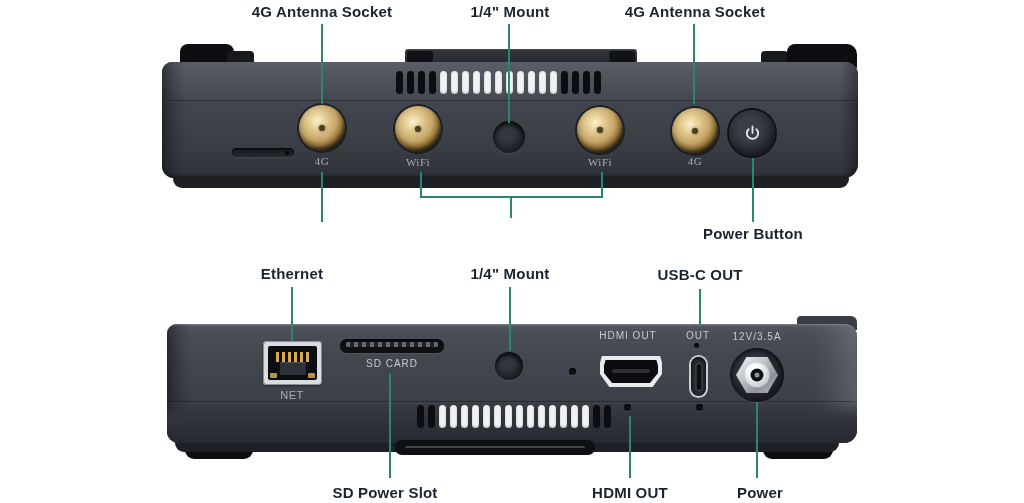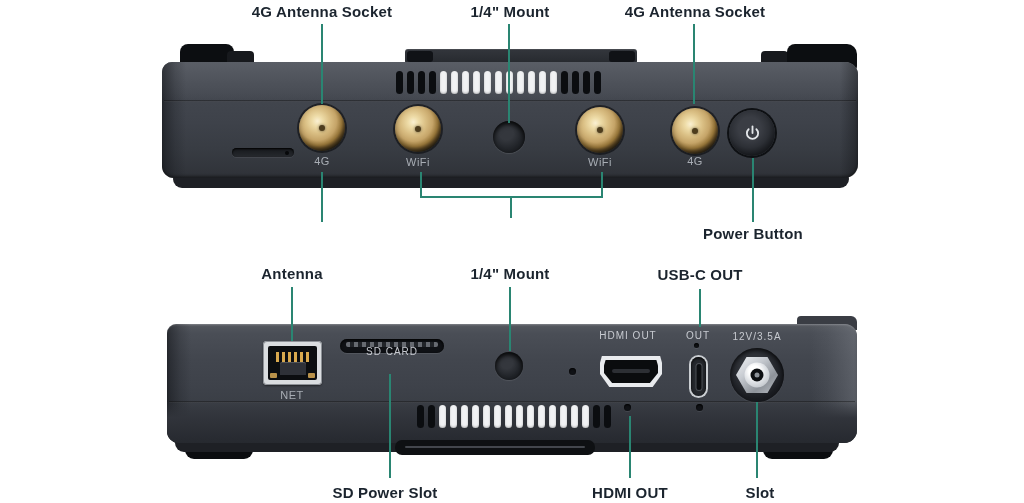--- a/index.html
+++ b/index.html
@@ -9,21 +9,21 @@
   
   .clabel{position:absolute;transform:translateX(-50%);white-space:nowrap;
           font-size:15px;font-weight:bold;color:#1b242e;letter-spacing:.2px;}
   .vline{position:absolute;width:2px;background:#2a8572;z-index:9;}
   .hline{position:absolute;height:2px;background:#2a8572;z-index:9;}
 
   
   .body{position:absolute;z-index:2;
         background:linear-gradient(180deg,#54585f 0%,#4a4e56 8%,#42464e 30%,#3e424a 52%,#383c43 75%,#2f3238 100%);
         box-shadow:inset 0 2px 2px -1px rgba(255,255,255,.28), inset 0 -2px 3px rgba(0,0,0,.45);}
-  .body.top{left:162px;top:62px;width:696px;height:116px;border-radius:10px 13px 14px 12px;}
+  .body.top{left:162px;top:62px;width:696px;height:116px;border-radius:10px 13px 14px 12px;font-family:Liberation Serif, serif;}
   .body.bot{left:167px;top:324px;width:690px;height:119px;border-radius:9px 12px 13px 12px;}
   .band-top{position:absolute;left:0;right:0;top:0;height:40px;border-radius:10px 13px 0 0;
             background:linear-gradient(180deg,#5a5e66 0%,#4d5159 55%,rgba(77,81,89,0) 100%);}
   .band-bot{position:absolute;left:0;right:0;bottom:0;height:42px;border-radius:0 0 13px 12px;
             background:linear-gradient(0deg,#26292f 0%,#31343b 60%,rgba(49,52,59,0) 100%);}
   .seam{position:absolute;left:2px;right:2px;height:2px;
         background:linear-gradient(180deg,rgba(0,0,0,.5),rgba(255,255,255,.08));}
   .side-l{position:absolute;left:0;top:0;bottom:0;width:24px;border-radius:10px 0 0 12px;
           background:linear-gradient(90deg,rgba(16,18,22,.55),rgba(16,18,22,.18) 55%,rgba(16,18,22,0));}
   .side-r-dark{position:absolute;right:0;top:0;bottom:0;width:30px;border-radius:0 13px 13px 0;
@@ -179,21 +179,21 @@
 
   <div class="vline" style="left:321px;top:172px;height:50px"></div>
   <div class="vline" style="left:420px;top:172px;height:26px"></div>
   <div class="vline" style="left:601px;top:172px;height:26px"></div>
   <div class="hline" style="left:420px;top:196px;width:183px"></div>
   <div class="vline" style="left:510px;top:198px;height:20px"></div>
   <div class="vline" style="left:752px;top:158px;height:64px"></div>
 
   <div class="clabel" style="left:753px;top:225px">Power Button</div>
 
-  <div class="clabel" style="left:292px;top:265px">Antenna</div>
+  <div class="clabel" style="left:292px;top:265px">Ethernet</div>
   <div class="clabel" style="left:510px;top:265px">1/4" Mount</div>
   <div class="clabel" style="left:700px;top:266px">USB-C OUT</div>
   <div class="vline" style="left:291px;top:287px;height:54px"></div>
   <div class="vline" style="left:509px;top:287px;height:64px"></div>
   <div class="vline" style="left:699px;top:289px;height:38px"></div>
 
   <div class="bump" style="left:797px;top:316px;width:60px;height:14px;border-radius:4px 6px 0 0;background:#3a3d44"></div>
   <div class="foot" style="left:185px;top:430px;width:68px;height:29px"></div>
   <div class="foot" style="left:763px;top:430px;width:70px;height:29px"></div>
   <div class="shadowbar" style="left:175px;top:432px;width:664px;height:20px"></div>
@@ -206,21 +206,21 @@
 
     <div class="eth" style="left:96px;top:17px;width:59px;height:44px">
       <div class="eth-in">
         <div class="eth-pins"></div>
         <div class="eth-latch"></div>
       </div>
     </div>
     <div class="dev-label" style="left:125px;top:65px">NET</div>
 
     <div class="sd" style="left:173px;top:15px;width:104px;height:14px"></div>
-    <div class="dev-label bright" style="left:225px;top:22px">SD CARD</div>
+    <div class="dev-label bright" style="left:225px;top:34px">SD CARD</div>
 
     <div class="mhole" style="left:328px;top:28px;width:28px;height:28px"></div>
     <div class="shole" style="left:402px;top:44px;width:7px;height:7px"></div>
 
     <div class="dev-label bright" style="left:461px;top:6px">HDMI OUT</div>
     <div class="hdmi" style="left:433px;top:32px;width:62px;height:31px">
       <div class="hdmi-in"></div>
     </div>
 
     <div class="dev-label bright" style="left:531px;top:6px">OUT</div>
@@ -261,15 +261,15 @@
   </div>
 
   <div class="bplate" style="left:395px;top:440px;width:200px;height:15px"></div>
 
   <div class="vline" style="left:389px;top:374px;height:104px"></div>
   <div class="vline" style="left:629px;top:416px;height:62px"></div>
   <div class="vline" style="left:756px;top:402px;height:76px"></div>
 
   <div class="clabel" style="left:385px;top:484px">SD Power Slot</div>
   <div class="clabel" style="left:630px;top:484px">HDMI OUT</div>
-  <div class="clabel" style="left:760px;top:484px">Slot</div>
+  <div class="clabel" style="left:760px;top:484px">Power</div>
 
 </div>
 
 </body></html>

